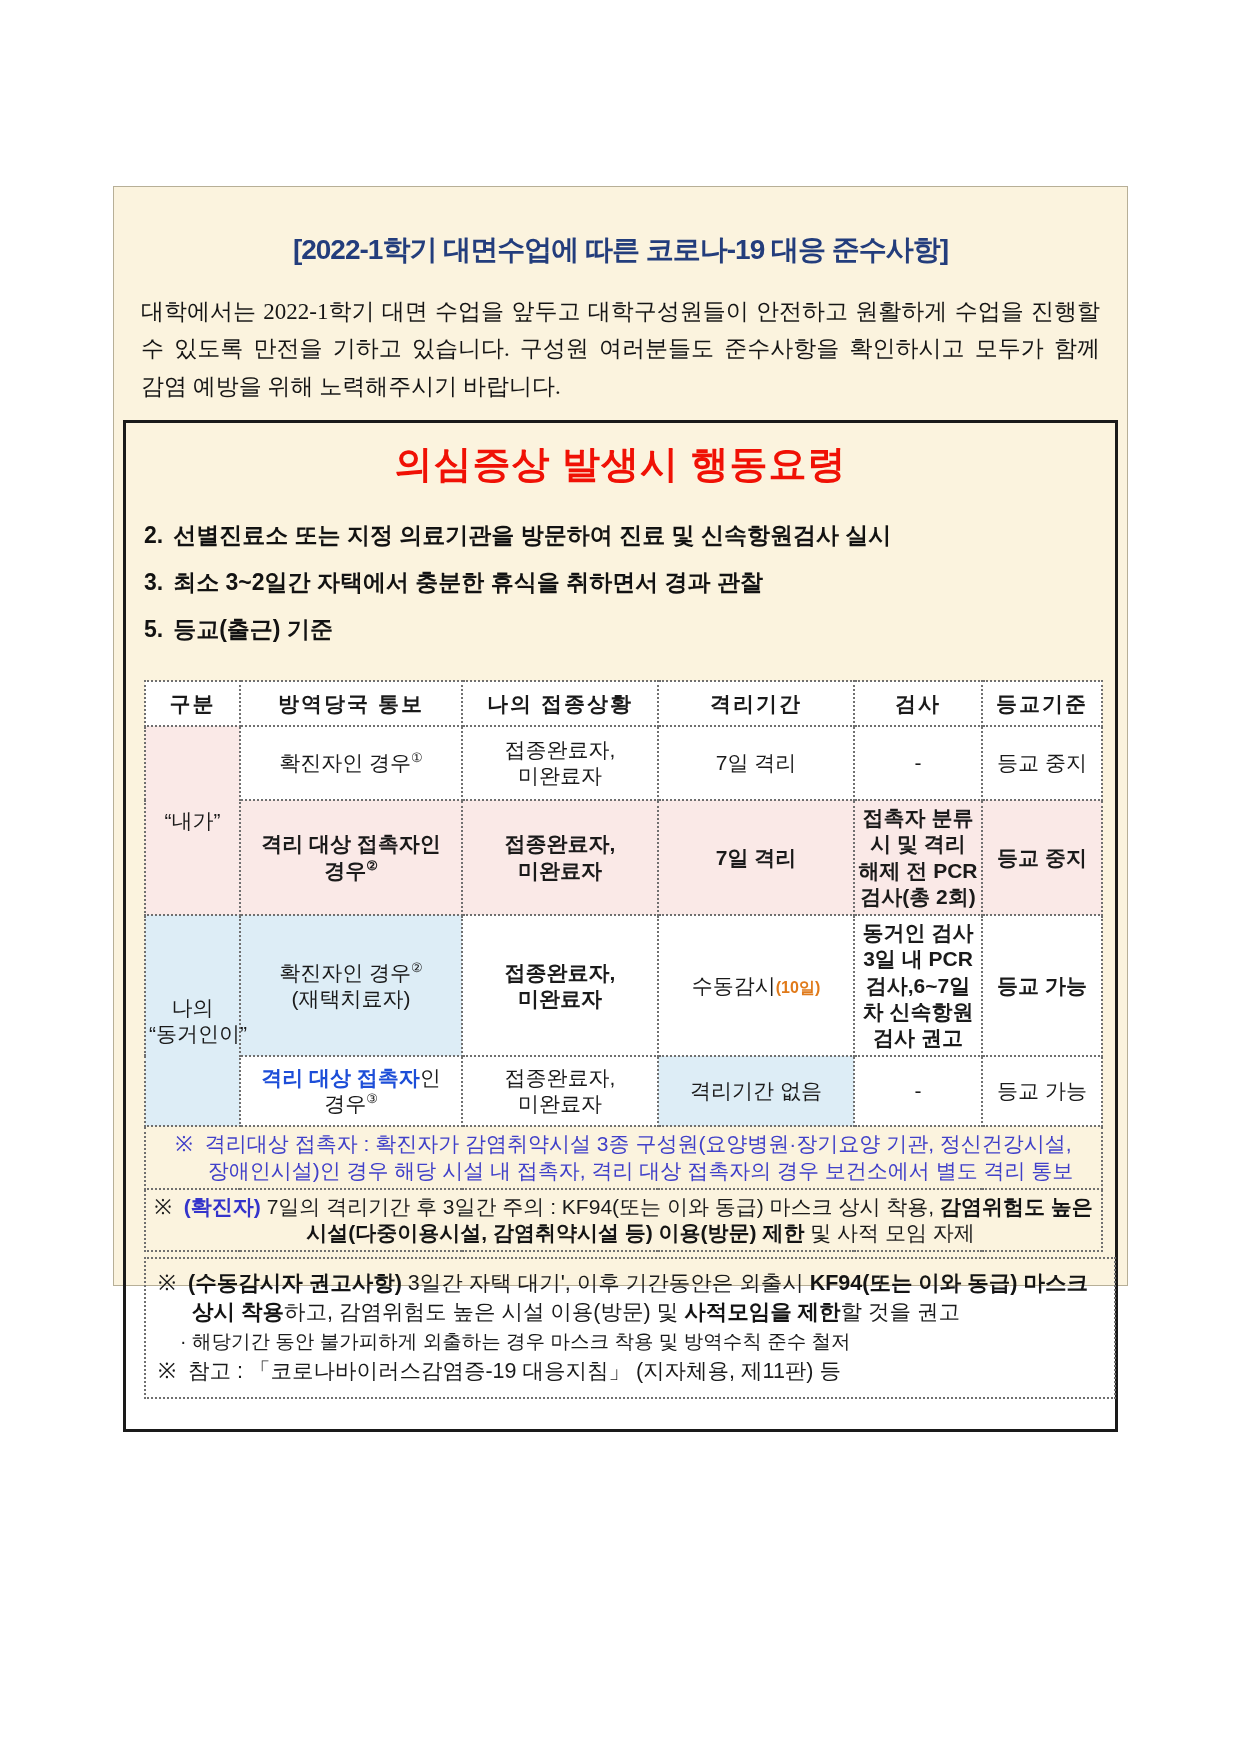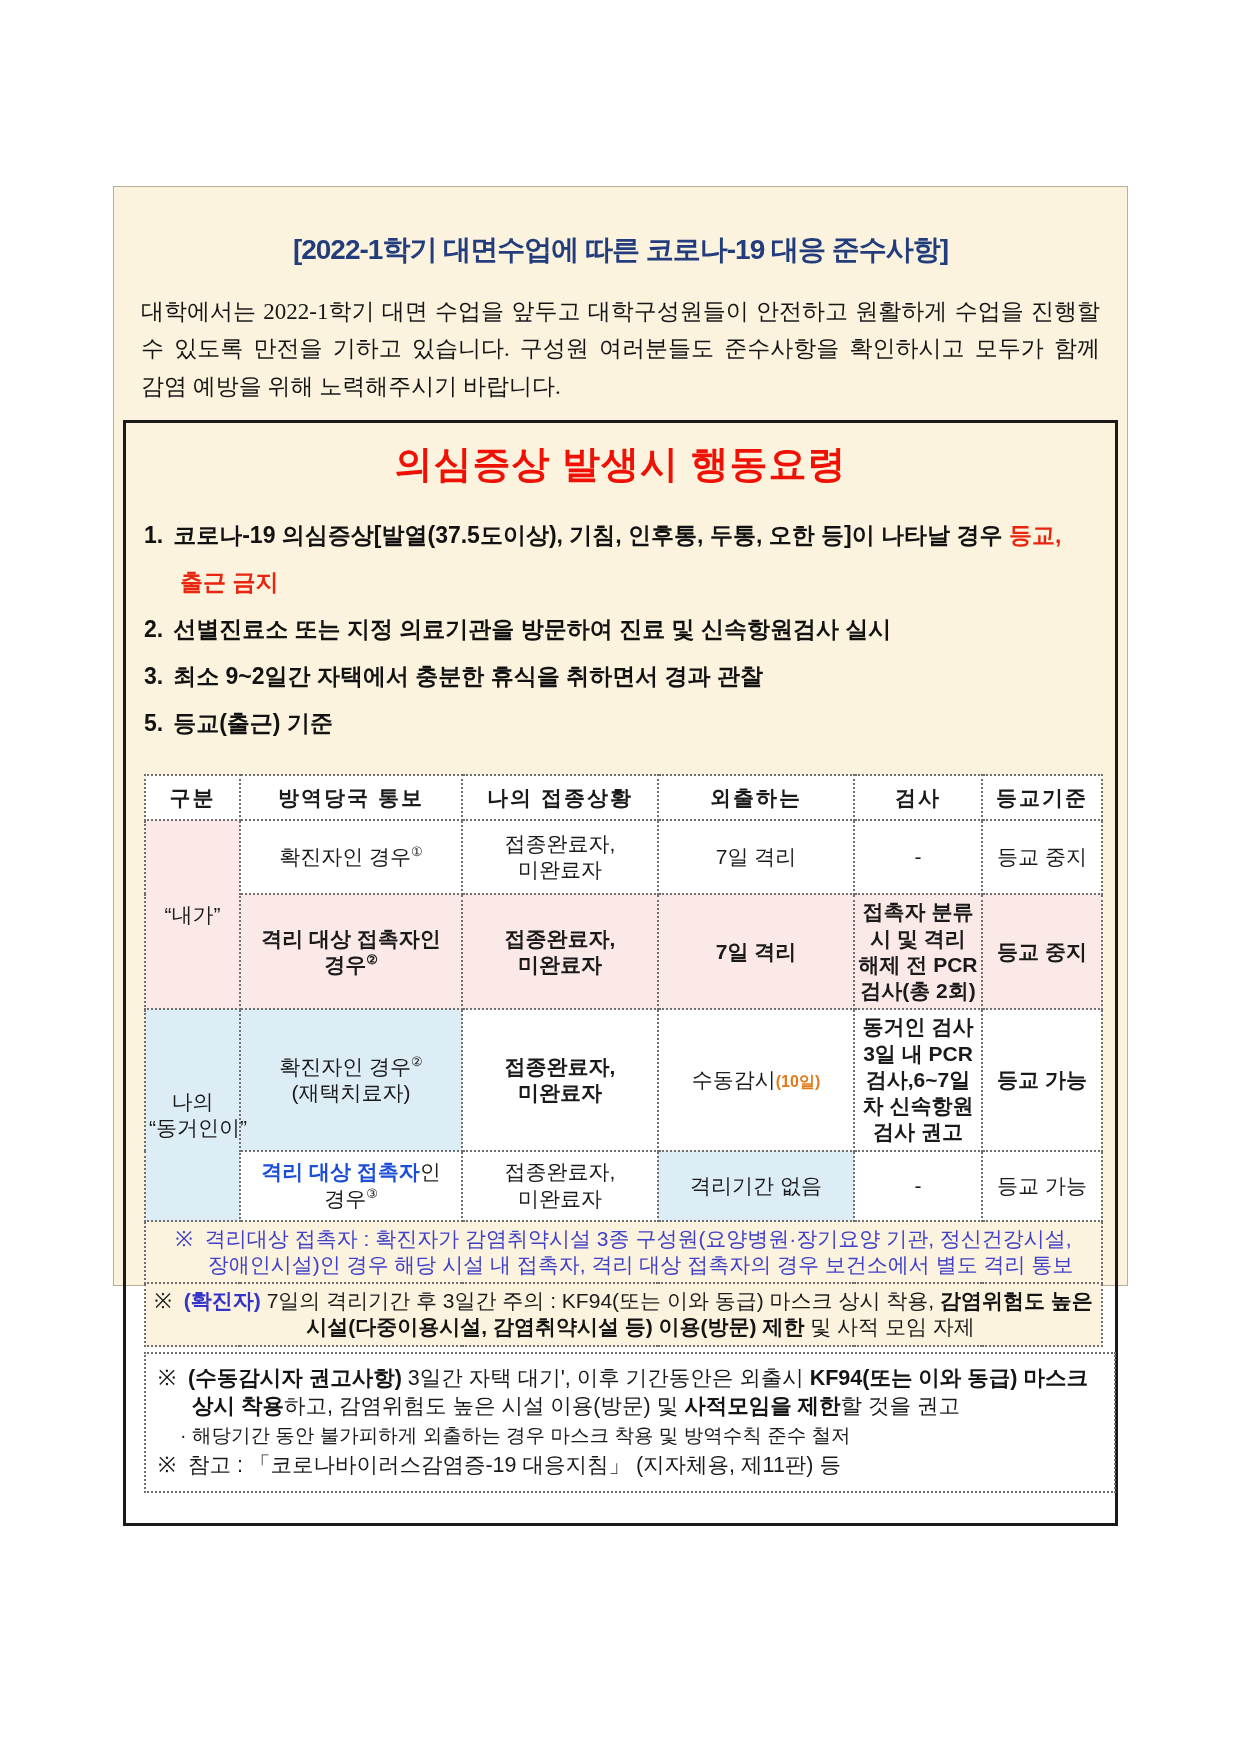--- a/index.html
+++ b/index.html
@@ -94,47 +94,44 @@
 
   <div class="doc-title">[2022-1학기 대면수업에 따른 코로나-19 대응 준수사항]</div>
 
   <p class="intro">대학에서는 2022-1학기 대면 수업을 앞두고 대학구성원들이 안전하고 원활하게 수업을 진행할 수 있도록 만전을 기하고 있습니다. 구성원 여러분들도 준수사항을 확인하시고 모두가 함께 감염 예방을 위해 노력해주시기 바랍니다.</p>
 
   <div class="action-box">
 
     <div class="action-heading">의심증상 발생시 행동요령</div>
 
     <div class="item">
-      <span class="num">1.</span><span>코로나-19 의심증상[발열(37.5도이상), 기침, 인후통, 두통, 오한 등]이 나타날 경우 </span><span class="red">등교, 출근 금지</span>
-    </div>
-    <div class="item">
       <span class="num">2.</span><span>선별진료소 또는 지정 의료기관을 방문하여 진료 및 신속항원검사 실시</span>
     </div>
     <div class="item">
-      <span class="num">3.</span><span>최소 9~2일간 자택에서 충분한 휴식을 취하면서 경과 관찰</span>
+      <span class="num">3.</span><span>최소 3~2일간 자택에서 충분한 휴식을 취하면서 경과 관찰</span>
     </div>
     <div class="item">
       <span class="num">5.</span><span>등교(출근) 기준</span>
     </div>
 
     <table class="covid-table">
       <colgroup>
         <col style="width:95px">
           <col style="width:222px">
           <col style="width:196px">
         <col style="width:196px">
           <col style="width:128px">
           <col style="width:120px">
       </colgroup>
       <tbody>
           <tr>
         <th>구분</th>
         <th>방역당국 통보</th>
         <th>나의 접종상황</th>
-        <th>외출하는</th>
+        <th>격리기간</th>
         <th>검사</th>
         <th>등교기준</th>
       </tr>
       <tr class="r1">
         <td class="bg-pink" rowspan="2">“내가”</td>
         <td class="bg-white"><span>확진자인 경우</span><span class="sup">①</span></td>
         <td class="bg-white">접종완료자, 미완료자</td>
         <td class="bg-white">7일 격리</td>
         <td class="bg-white">-</td>
         <td class="bg-white">등교 중지</td>

